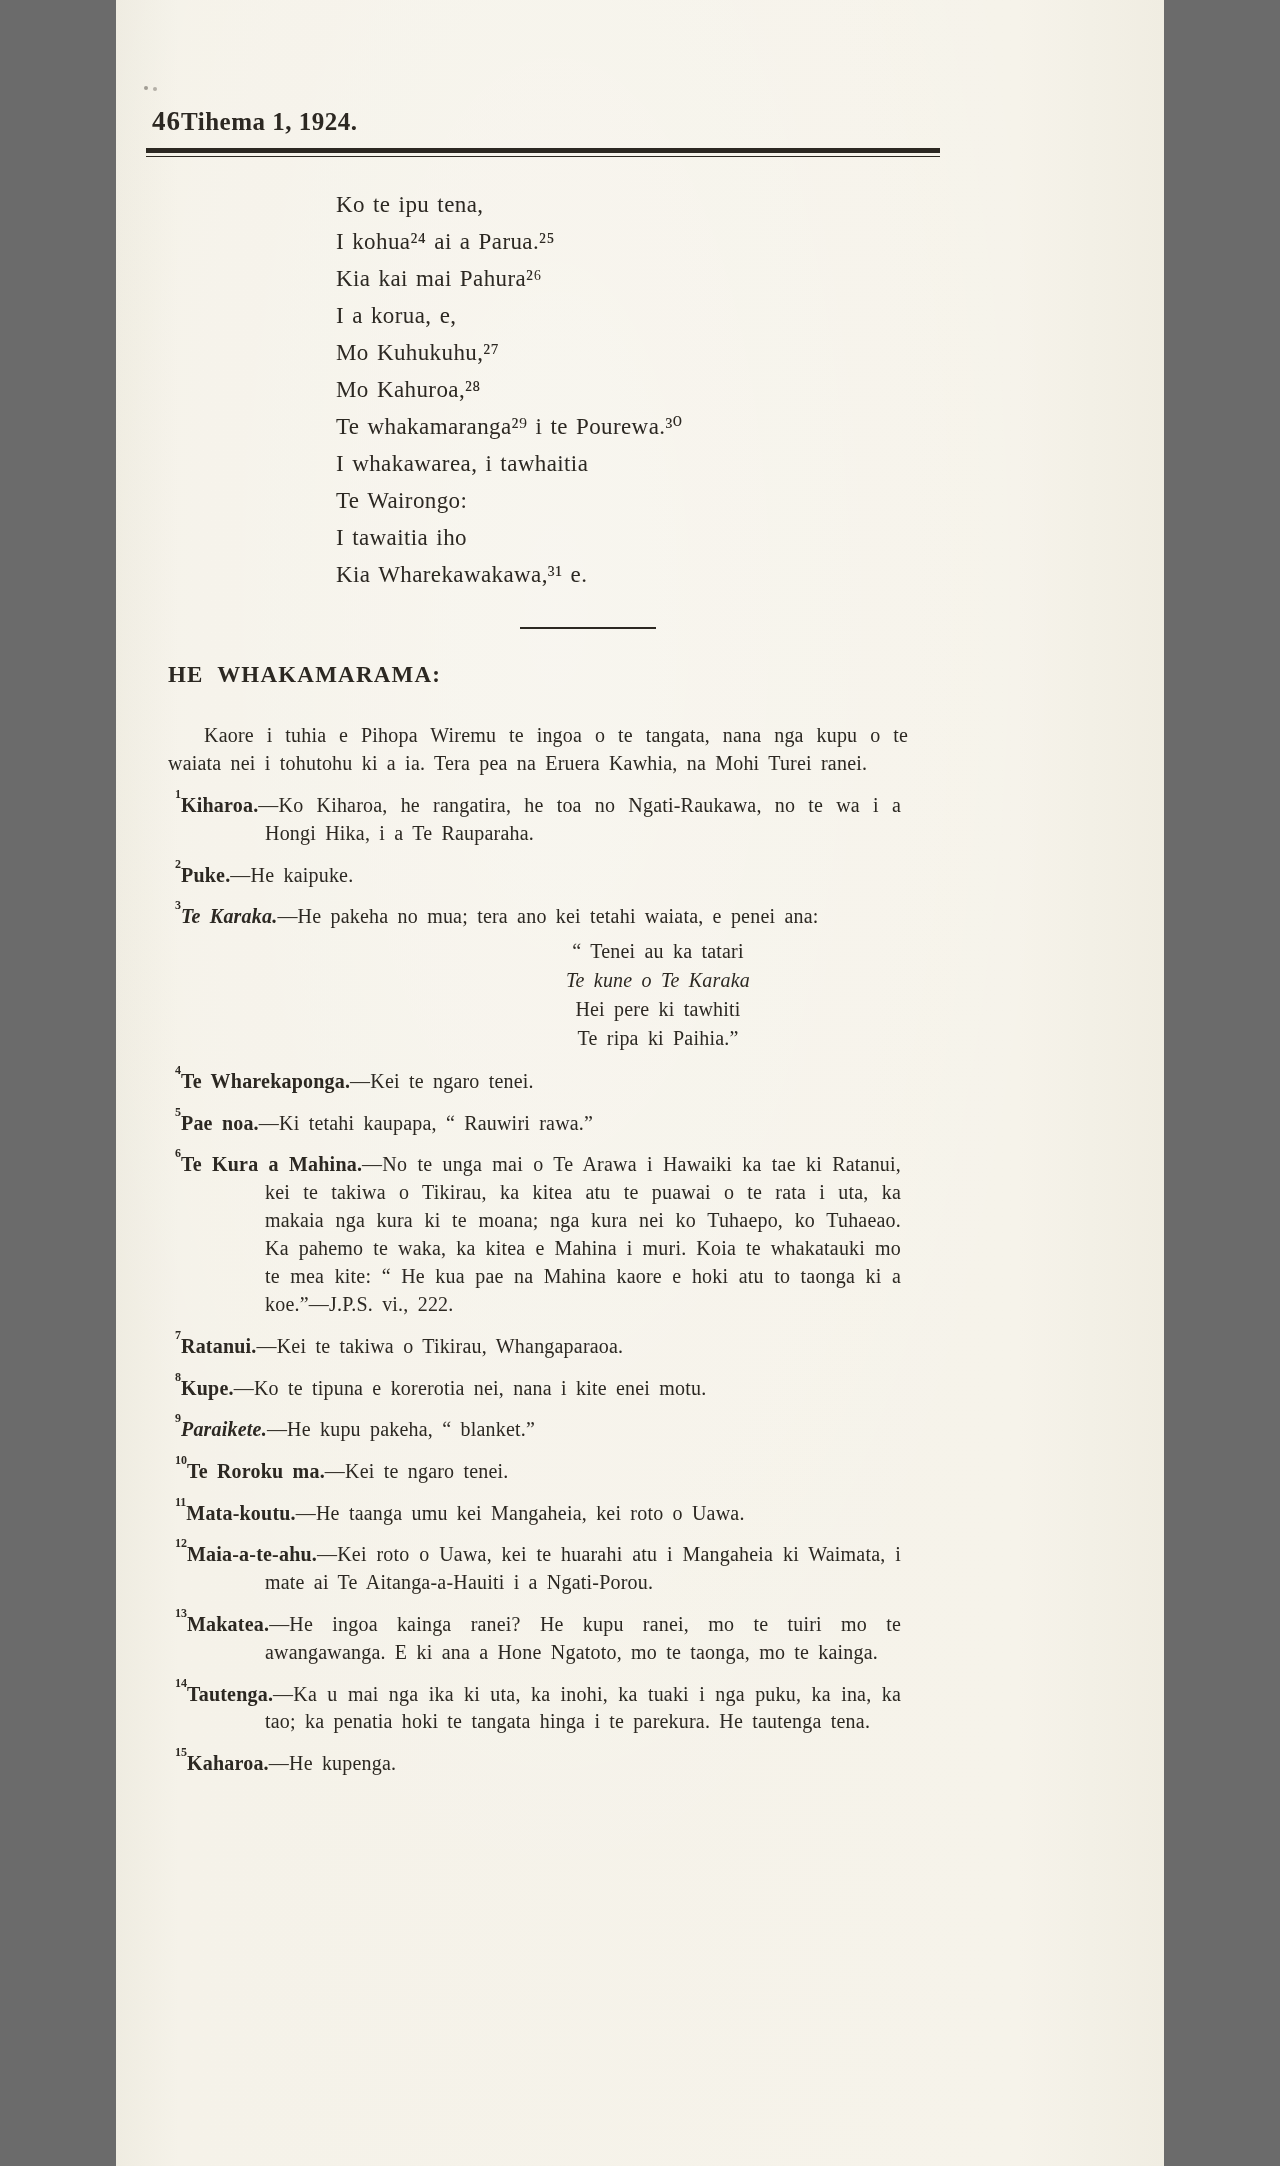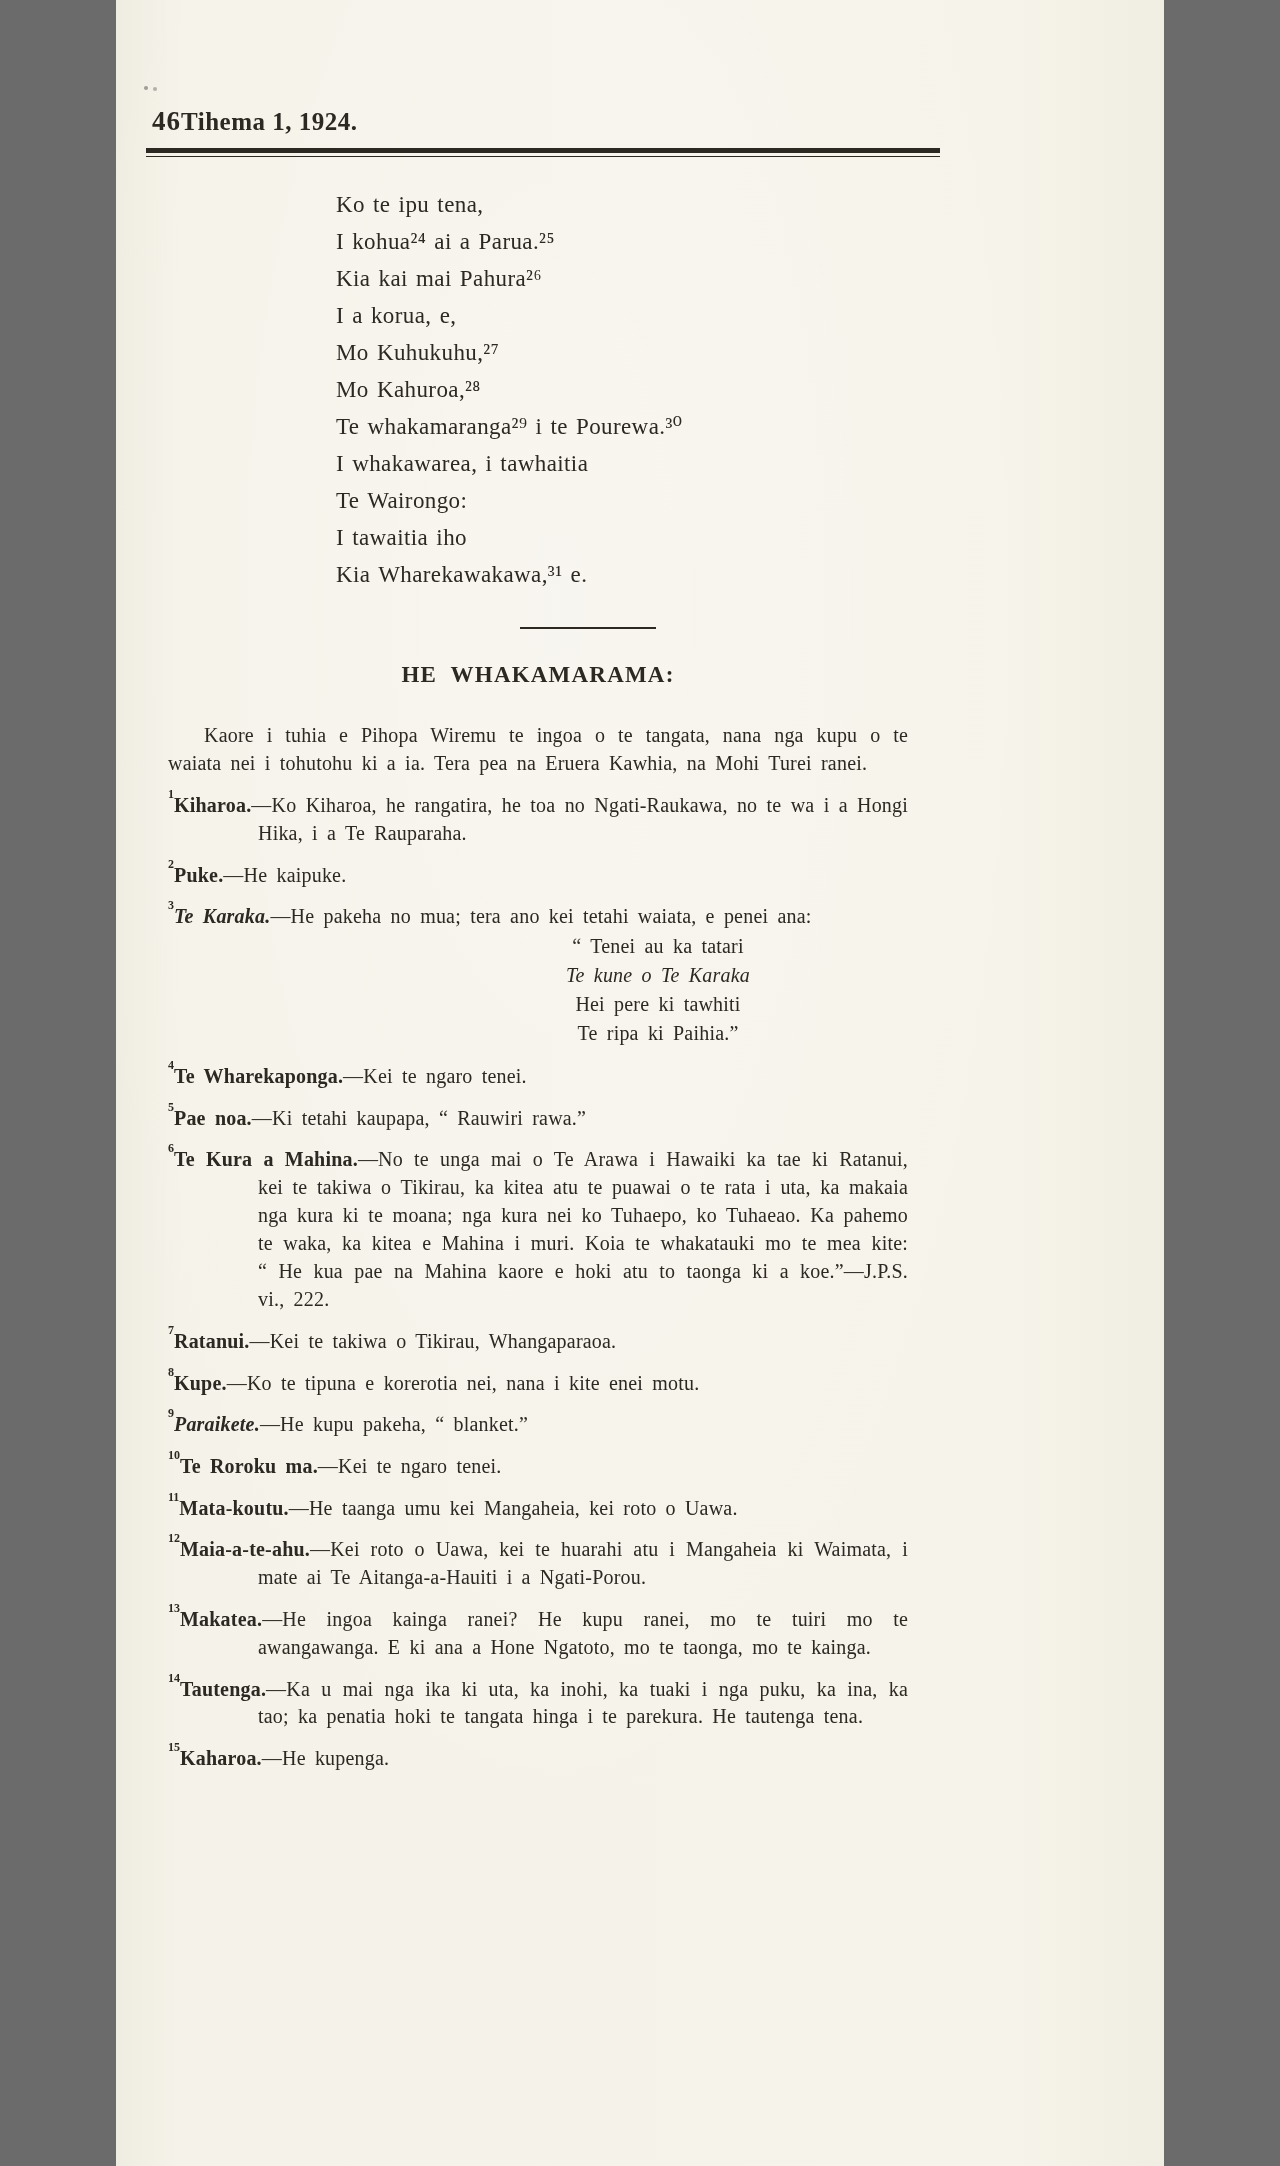--- a/index.html
+++ b/index.html
@@ -41,27 +41,27 @@
     font-size: 20px; line-height: 28px;
     word-spacing: 4px; letter-spacing: 0.2px;
   }
 
   .poem { margin: 10px 0 0 168px; font-size: 23px; line-height: 37px;
           word-spacing: 2px; letter-spacing: 0.4px; }
   .poem-line { white-space: nowrap; }
 
   .divider { width: 136px; height: 2px; background: #2c2822; margin: 34px 0 0 352px; }
 
-  .heading { margin: 32px 0 0 0; text-align: center; font-size: 23px; font-weight: 700;
+  .heading { margin: 32px 0 0 0; text-align: left; font-size: 23px; font-weight: 700;
              letter-spacing: 1.2px; word-spacing: 7px; }
 
   .intro { margin: 32px 0 0 0; text-indent: 36px; text-align: justify; }
 
   .note  { margin: 9px 0 0 0; }
-  .nline { margin: 0; padding-left: 90px; text-indent: -90px; text-align: justify; }
+  .nline { margin: 7px; padding-left: 90px; text-indent: -90px; text-align: justify; }
   .nsup  { font-weight: 700; font-size: 12px; letter-spacing: 0; position: relative; top: -6px; }
   .term  { font-weight: 700; }
   .term.it { font-style: italic; }
   .verse { margin: 2px 0 2px 240px; }
   .verse-line { line-height: 29px; text-align: center; }
   .verse-it { font-style: italic; }
 
   
   .speck { position: absolute; left: 28px; top: 86px; width: 4px; height: 4px;
            border-radius: 50%; background: rgba(62,56,48,0.45);

